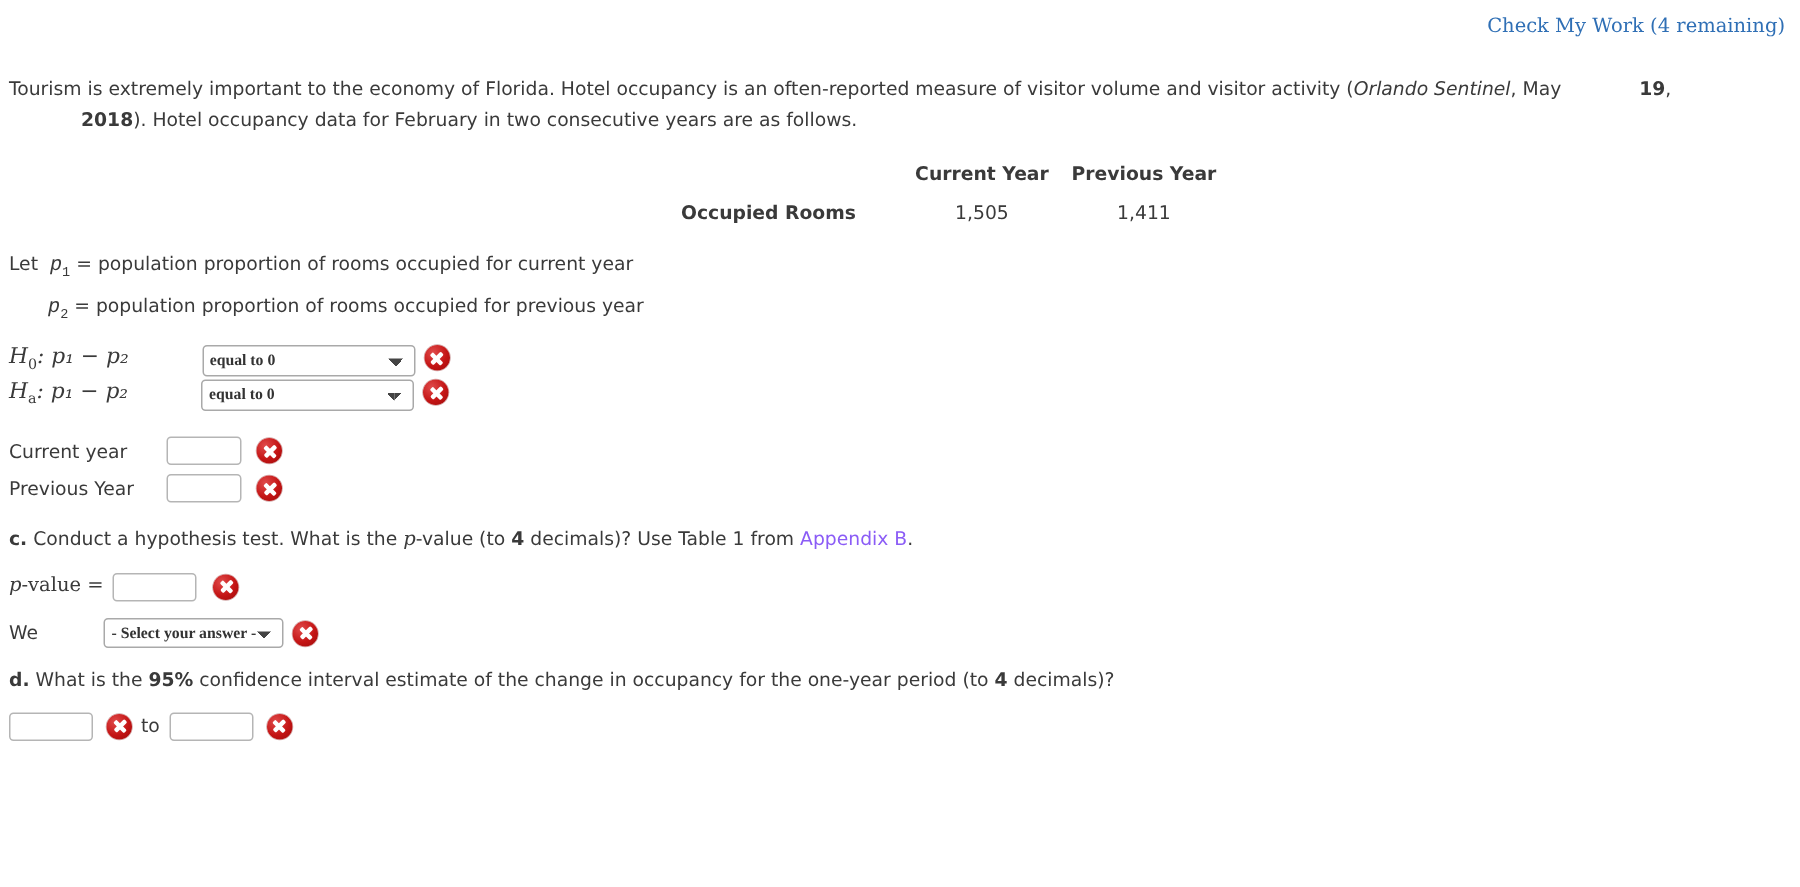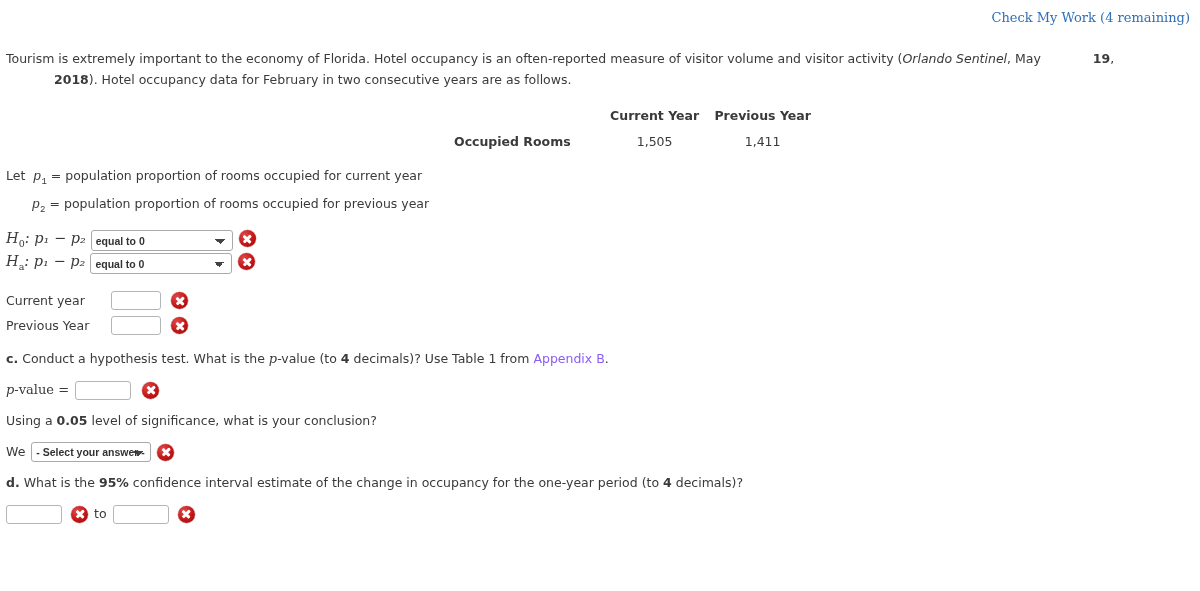--- a/index.html
+++ b/index.html
@@ -121,41 +121,42 @@
     white-space: nowrap;
     margin-right: 5px;
   }
   .hyp-sym sub {
     font-style: normal;
     font-size: 9.5px;
   }
 
   
   select.ui-select {
-    font-family: Liberation Sans, sans-serif;
+    font-family: Liberation Serif, serif;
     font-size: 10.5px;
     font-weight: bold;
     color: #333;
     background: #ffffff;
     border: 1px solid #a9a9a9;
     border-radius: 3px;
     padding: 2px 4px;
     height: 20px;
     box-sizing: border-box;
     appearance: none;
     -webkit-appearance: none;
     background-image:
       linear-gradient(45deg, transparent 50%, #444 50%),
       linear-gradient(135deg, #444 50%, transparent 50%);
     background-position:
       calc(100% - 12px) 8px,
       calc(100% - 7px) 8px;
     background-size: 5px 5px, 5px 5px;
     background-repeat: no-repeat;
     cursor: pointer;
+    margin-left: 44px;
   }
   select.hyp-select { width: 142px; height: 21px; }
   select.ans-select { width: 120px; }
 
   input.ui-input {
     border: 1px solid #b5b5b5;
     border-radius: 3px;
     height: 19px;
     width: 50px;
     box-sizing: border-box;
@@ -297,21 +298,20 @@
   </table>
 
   <div class="qline"><span class="qlabel">c.</span> <span>Conduct a hypothesis test. What is the </span><span class="pval-sym"><i>p</i></span><span>-value (to </span><b>4</b><span> decimals)? Use Table 1 from </span><span class="link">Appendix B</span><span>.</span></div>
 
   <div class="inline-row">
     <span class="pval-sym gap-r"><i>p</i><span>-value =</span></span>
     <input class="ui-input ui-input-wide" type="text" value="" style="">
     <span class="xmark" style="margin-left:11px"></span>
   </div>
 
-  <div class="qline"><span>Using a </span><b>0.05</b><span> level of significance, what is your conclusion?</span></div>
 
   <div class="inline-row">
     <span>We</span>
     <select class="ui-select ans-select gap-l"><option value="- Select your answer -">- Select your answer -</option><option value="can conclude">can conclude</option><option value="cannot conclude">cannot conclude</option></select>
     <span class="xmark gap-l"></span>
   </div>
 
   <div class="qline"><span class="qlabel">d.</span> <span>What is the </span><b>95%</b><span> confidence interval estimate of the change in occupancy for the one-year period (to </span><b>4</b><span> decimals)?</span></div>
 
   <div class="inline-row">

